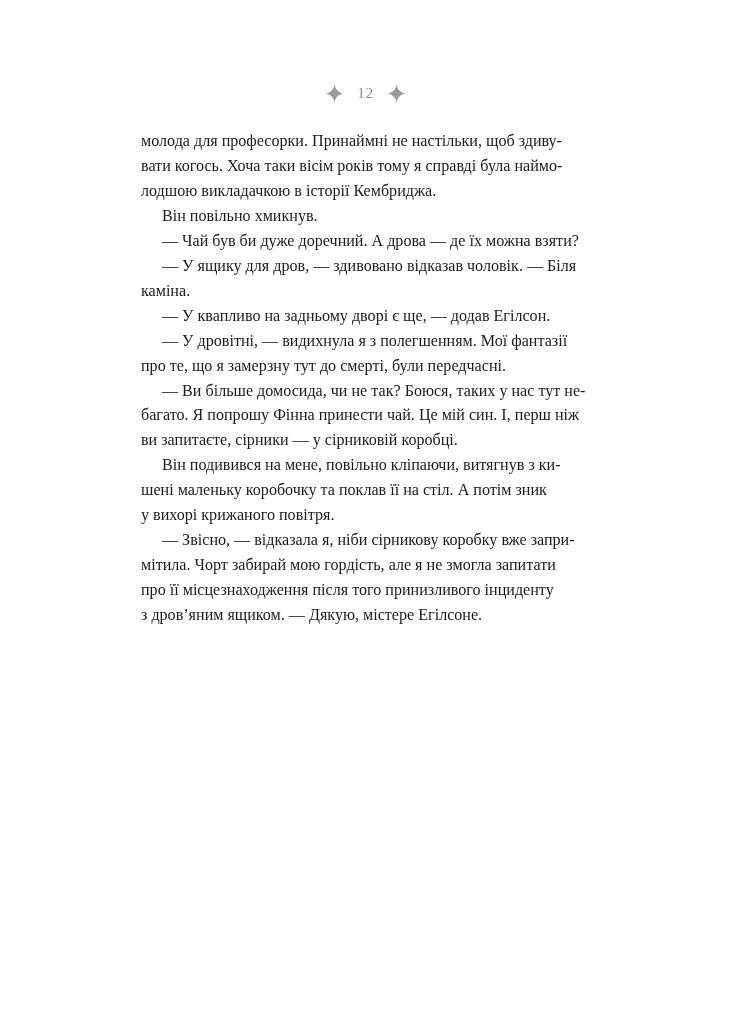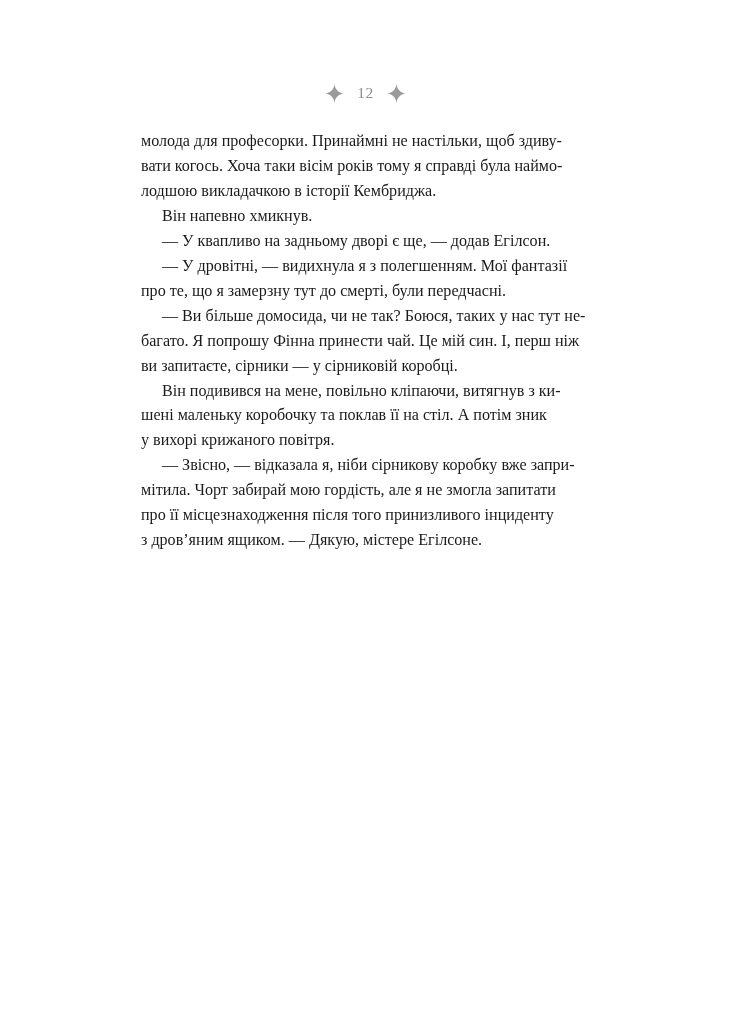--- a/index.html
+++ b/index.html
@@ -90,21 +90,24 @@
     <span class="folio-num">12</span>
     <svg class="folio-star" viewBox="0 0 20 20" aria-hidden="true">
       <path d="M10 0 C10.6 5.8 14.2 9.4 20 10 C14.2 10.6 10.6 14.2 10 20 C9.4 14.2 5.8 10.6 0 10 C5.8 9.4 9.4 5.8 10 0 Z" fill="#9a9a9e"></path>
     </svg>
   </div>
 
   <div class="textblock">
     <p class="para cont">молода для професорки. Принаймні не настільки, щоб здиву-
 вати когось. Хоча таки вісім років тому я справді була наймо-
 лодшою викладачкою в історії Кембриджа.</p>
-    <p class="para indent">Він напевно хмикнув.</p>
+    <p class="para indent">Він повільно хмикнув.</p>
+    <p class="para indent">— Чай був би дуже доречний. А дрова — де їх можна взяти?</p>
+    <p class="para indent">— У ящику для дров, — здивовано відказав чоловік. — Біля
+каміна.</p>
     <p class="para indent">— У квапливо на задньому дворі є ще, — додав Егілсон.</p>
     <p class="para indent">— У дровітні, — видихнула я з полегшенням. Мої фантазії
 про те, що я замерзну тут до смерті, були передчасні.</p>
     <p class="para indent">— Ви більше домосида, чи не так? Боюся, таких у нас тут не-
 багато. Я попрошу Фінна принести чай. Це мій син. І, перш ніж
 ви запитаєте, сірники — у сірниковій коробці.</p>
     <p class="para indent">Він подивився на мене, повільно кліпаючи, витягнув з ки-
 шені маленьку коробочку та поклав її на стіл. А потім зник
 у вихорі крижаного повітря.</p>
     <p class="para indent">— Звісно, — відказала я, ніби сірникову коробку вже запри-

